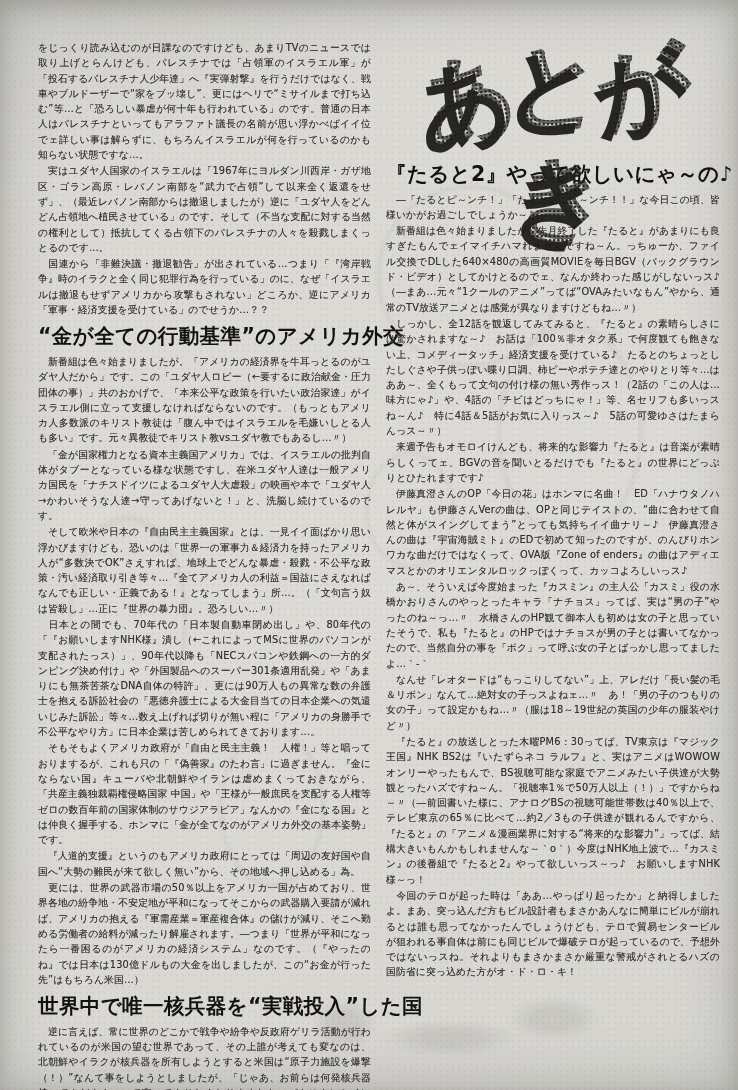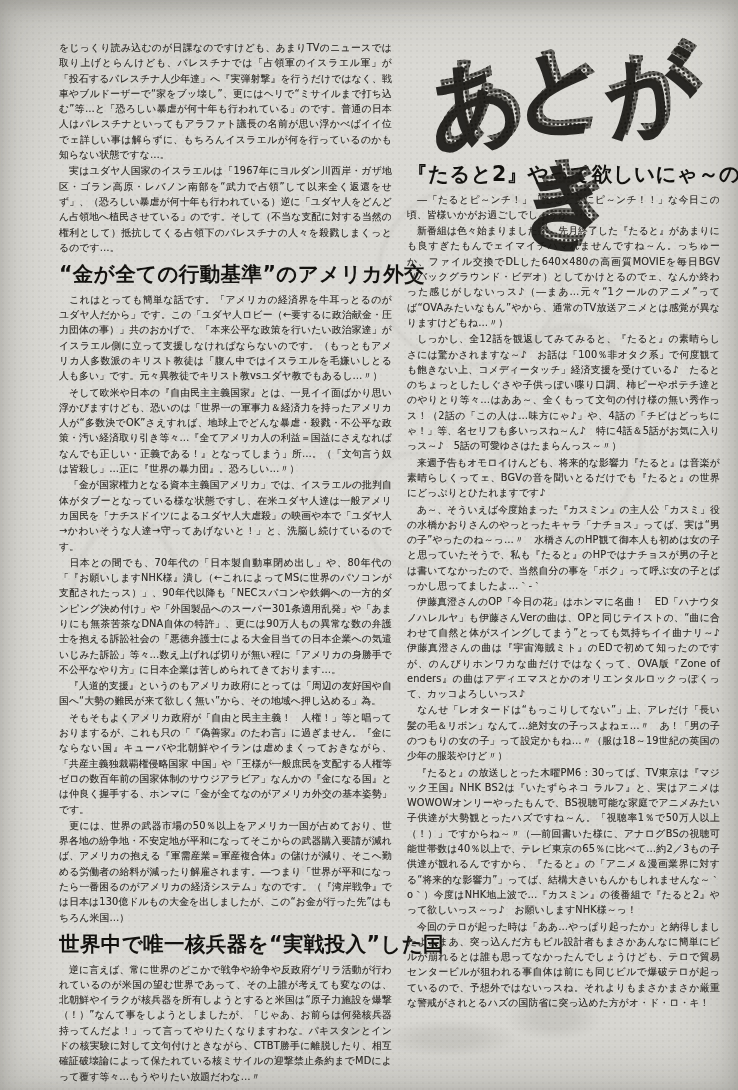--- a/index.html
+++ b/index.html
@@ -33,21 +33,21 @@
       radial-gradient(closest-side at 70% 70%,rgba(85,83,77,0) 44%,rgba(85,83,77,.45) 47%,rgba(85,83,77,0) 51%);
   }
   .wm3{left:260px;top:960px;width:420px;height:130px;opacity:.20;
     background:
       radial-gradient(closest-side at 20% 50%,rgba(70,68,62,.55) 18%,rgba(70,68,62,0) 40%),
       radial-gradient(closest-side at 45% 60%,rgba(70,68,62,.5) 15%,rgba(70,68,62,0) 36%),
       radial-gradient(closest-side at 70% 45%,rgba(70,68,62,.5) 16%,rgba(70,68,62,0) 38%);
   }
   .content{
     position:relative;display:flex;gap:15px;
-    padding:40px 18px 0 59px;box-sizing:border-box;height:100%;
+    padding:40px 18px 0 38px;box-sizing:border-box;height:100%;
   }
   .col{position:relative;}
   .col-left{width:333px;flex:none;}
   .col-right{flex:1;min-width:0;}
   .para{
     margin:0 0 1px 0;text-align:justify;
     color:#34322e;font-size:9.8px;line-height:15.3px;letter-spacing:.15px;
     text-shadow:0 0 .4px rgba(52,50,46,.55);
   }
   .col-heading{
@@ -78,44 +78,45 @@
 
 <div class="page">
   <div class="texture"></div>
   <div class="wm wm1"></div>
   <div class="wm wm2"></div>
   <div class="wm wm3"></div>
 
   <div class="content">
     <div class="col col-left" id="left-col">
         <p class="para">をじっくり読み込むのが日課なのですけども、あまりTVのニュースでは取り上げとらんけども、パレスチナでは「占領軍のイスラエル軍」が「投石するパレスチナ人少年達」へ『実弾射撃』を行うだけではなく、戦車やブルドーザーで“家をブッ壊し”、更にはヘリで“ミサイルまで打ち込む”等…と「恐ろしい暴虐が何十年も行われている」のです。普通の日本人はパレスチナといってもアラファト議長の名前が思い浮かべばイイ位でェ詳しい事は解らずに、もちろんイスラエルが何を行っているのかも知らない状態ですな…。</p>
-        <p class="para">　実はユダヤ人国家のイスラエルは「1967年にヨルダン川西岸・ガザ地区・ゴラン高原・レバノン南部を“武力で占領”して以来全く返還をせず」、（恐ろしい暴虐が何十年も行われている）逆に「ユダヤ人をどんどん占領地へ植民させている」のです。そして（不当な支配に対する当然の権利として）抵抗してくる占領下のパレスチナの人々を殺戮しまくっとるのです…。</p>
+        <p class="para">　実はユダヤ人国家のイスラエルは「1967年にヨルダン川西岸・ガザ地区・ゴラン高原・レバノン南部を“武力で占領”して以来全く返還をせず」、（最近レバノン南部からは撤退しましたが）逆に「ユダヤ人をどんどん占領地へ植民させている」のです。そして（不当な支配に対する当然の権利として）抵抗してくる占領下のパレスチナの人々を殺戮しまくっとるのです…。</p>
+        <p class="para">　国連から「非難決議・撤退勧告」が出されている…つまり「『湾岸戦争』時のイラクと全く同じ犯罪行為を行っている」のに、なぜ「イスラエルは撤退もせずアメリカから攻撃もされない」どころか、逆にアメリカ「軍事・経済支援を受けている」のでせうか…？？</p>
         <h2 class="col-heading">“金が全ての行動基準”のアメリカ外交</h2>
-        <p class="para">　これはとっても簡単な話です。「アメリカの経済界を牛耳っとるのがユダヤ人だから」です。この「ユダヤ人ロビー（←要するに政治献金・圧力団体の事）」共のおかげで、「本来公平な政策を行いたい政治家達」がイスラエル側に立って支援しなければならないのです。（もっともアメリカ人多数派のキリスト教徒は「腹ん中ではイスラエルを毛嫌いしとる人も多い」です。元々異教徒でキリスト教vsユダヤ教でもあるし…〃）</p>
+        <p class="para">　新番組は色々始まりましたが。「アメリカの経済界を牛耳っとるのがユダヤ人だから」です。この「ユダヤ人ロビー（←要するに政治献金・圧力団体の事）」共のおかげで、「本来公平な政策を行いたい政治家達」がイスラエル側に立って支援しなければならないのです。（もっともアメリカ人多数派のキリスト教徒は「腹ん中ではイスラエルを毛嫌いしとる人も多い」です。元々異教徒でキリスト教vsユダヤ教でもあるし…〃）</p>
+        <p class="para">　「金が国家権力となる資本主義国アメリカ」では、イスラエルの批判自体がタブーとなっている様な状態ですし、在米ユダヤ人達は一般アメリカ国民を「ナチスドイツによるユダヤ人大虐殺」の映画や本で「ユダヤ人→かわいそうな人達→守ってあげないと！」と、洗脳し続けているのです。</p>
         <p class="para">　そして欧米や日本の『自由民主主義国家』とは、一見イイ面ばかり思い浮かびますけども、恐いのは「世界一の軍事力＆経済力を持ったアメリカ人が“多数決でOK”さえすれば、地球上でどんな暴虐・殺戮・不公平な政策・汚い経済取り引き等々…『全てアメリカ人の利益＝国益にさえなればなんでも正しい・正義である！』となってしまう」所…。（「文句言う奴は皆殺し」…正に『世界の暴力団』。恐ろしい…〃）</p>
-        <p class="para">　「金が国家権力となる資本主義国アメリカ」では、イスラエルの批判自体がタブーとなっている様な状態ですし、在米ユダヤ人達は一般アメリカ国民を「ナチスドイツによるユダヤ人大虐殺」の映画や本で「ユダヤ人→かわいそうな人達→守ってあげないと！」と、洗脳し続けているのです。</p>
         <p class="para">　日本との間でも、70年代の「日本製自動車閉め出し」や、80年代の「『お願いしますNHK様』潰し（←これによってMSに世界のパソコンが支配されたっス）」、90年代以降も「NECスパコンや鉄鋼への一方的ダンピング決め付け」や「外国製品へのスーパー301条適用乱発」や「あまりにも無茶苦茶なDNA自体の特許」、更には90万人もの異常な数の弁護士を抱える訴訟社会の「悪徳弁護士による大金目当ての日本企業への気遣いじみた訴訟」等々…数え上げれば切りが無い程に「アメリカの身勝手で不公平なやり方」に日本企業は苦しめられてきております…。</p>
+        <p class="para">　そもそもよくアメリカ政府が「自由と民主主義！　人権！」等と唱っておりまするが、これも只の「『偽善家』のたわ言」に過ぎません。『金にならない国』キューバや北朝鮮やイランは虐めまくっておきながら、「共産主義独裁覇権侵略国家 中国」や「王様が一般庶民を支配する人権等ゼロの数百年前の国家体制のサウジアラビア」なんかの『金になる国』とは仲良く握手する、ホンマに「金が全てなのがアメリカ外交の基本姿勢」です。</p>
         <p class="para">　『人道的支援』というのもアメリカ政府にとっては「周辺の友好国や自国へ“大勢の難民が来て欲しく無い”から、その地域へ押し込める」為。</p>
-        <p class="para">　そもそもよくアメリカ政府が「自由と民主主義！　人権！」等と唱っておりまするが、これも只の「『偽善家』のたわ言」に過ぎません。『金にならない国』キューバや北朝鮮やイランは虐めまくっておきながら、「共産主義独裁覇権侵略国家 中国」や「王様が一般庶民を支配する人権等ゼロの数百年前の国家体制のサウジアラビア」なんかの『金になる国』とは仲良く握手する、ホンマに「金が全てなのがアメリカ外交の基本姿勢」です。</p>
-        <p class="para">　更には、世界の武器市場の50％以上をアメリカ一国が占めており、世界各地の紛争地・不安定地が平和になってそこからの武器購入要請が減れば、アメリカの抱える『軍需産業＝軍産複合体』の儲けが減り、そこへ勤める労働者の給料が減ったり解雇されます。―つまり「世界が平和になったら一番困るのがアメリカの経済システム」なのです。（『湾岸戦争』では日本は130億ドルもの大金を出しましたが、この“お金が行った先”はもちろん米国…）</p>
+        <p class="para">　更には、世界の武器市場の50％以上をアメリカ一国が占めており、世界各地の紛争地・不安定地が平和になってそこからの武器購入要請が減れば、アメリカの抱える『軍需産業＝軍産複合体』の儲けが減り、そこへ勤める労働者の給料が減ったり解雇されます。―つまり「世界が平和になったら一番困るのがアメリカの経済システム」なのです。（『やったのね』では日本は130億ドルもの大金を出しましたが、この“お金が行った先”はもちろん米国…）</p>
         <h2 class="col-heading">世界中で唯一核兵器を“実戦投入”した国</h2>
         <p class="para">　逆に言えば、常に世界のどこかで戦争や紛争や反政府ゲリラ活動が行われているのが米国の望む世界であって、その上誰が考えても変なのは、北朝鮮やイラクが核兵器を所有しようとすると米国は“原子力施設を爆撃（！）”なんて事をしようとしましたが、「じゃあ、お前らは何発核兵器持ってんだよ！」って言ってやりたくなりますわな。パキスタンとインドの核実験に対して文句付けときながら、CTBT勝手に離脱したり、相互確証破壊論によって保たれている核ミサイルの迎撃禁止条約までMDによって覆す等々…もうやりたい放題だわな…〃</p>
       </div>
 
     <div class="col col-right">
       <div class="logo">
         <span class="logo-char">あ</span><span class="logo-char">と</span><span class="logo-char">が</span><span class="logo-char">き</span>
       </div>
       <div id="right-col">
           <h2 class="col-heading">『たると2』やって欲しいにゃ～の♪</h2>
           <p class="para">　―「たるとピ～ンチ！」「たると更にピ～ンチ！！」な今日この頃、皆様いかがお過ごしでしょうか～♪</p>
           <p class="para">　新番組は色々始まりましたが…先月終了した『たると』があまりにも良すぎたもんでェイマイチハマれませんですね～ん。っちゅーか、ファイル交換でDLした640×480の高画質MOVIEを毎日BGV（バックグラウンド・ビデオ）としてかけとるのでェ、なんか終わった感じがしないっス♪（―まあ…元々“1クールのアニメ”ってば“OVAみたいなもん”やから、通常のTV放送アニメとは感覚が異なりますけどもね…〃）</p>
           <p class="para">　しっかし、全12話を観返してみてみると、『たると』の素晴らしさには驚かされますな～♪　お話は「100％非オタク系」で何度観ても飽きない上、コメディータッチ」経済支援を受けている♪　たるとのちょっとしたしぐさや子供っぽい喋り口調、柿ピーやポテチ達とのやりとり等々…はああ～、全くもって文句の付け様の無い秀作っス！（2話の「この人は…味方にゃ♪」や、4話の「チビはどっちにゃ！」等、名セリフも多いっスね～ん♪　特に4話＆5話がお気に入りっス～♪　5話の可愛ゆさはたまらんっス～〃）</p>
           <p class="para">　来週予告もオモロイけんども、将来的な影響力『たると』は音楽が素晴らしくってェ、BGVの音を聞いとるだけでも『たると』の世界にどっぷりとひたれますです♪</p>
+          <p class="para">　伊藤真澄さんのOP「今日の花」はホンマに名曲！　ED「ハナウタノハレルヤ」も伊藤さんVerの曲は、OPと同じテイストの、“曲に合わせて自然と体がスイングしてまう”とっても気持ちイイ曲ナリ～♪　伊藤真澄さんの曲は『宇宙海賊ミト』のEDで初めて知ったのですが、のんびりホンワカな曲だけではなくって、OVA版『Zone of enders』の曲はアディエマスとかのオリエンタルロックっぽくって、カッコよろしいっス♪</p>
           <p class="para">　あ～、そういえば今度始まった『カスミン』の主人公「カスミ」役の水橋かおりさんのやっとったキャラ「ナチョス」ってば、実は“男の子”やったのね～っ…〃　水橋さんのHP観て御本人も初めは女の子と思っていたそうで、私も『たると』のHPではナチョスが男の子とは書いてなかったので、当然自分の事を「ボク」って呼ぶ女の子とばっかし思ってましたよ…｀-｀</p>
-          <p class="para">　伊藤真澄さんのOP「今日の花」はホンマに名曲！　ED「ハナウタノハレルヤ」も伊藤さんVerの曲は、OPと同じテイストの、“曲に合わせて自然と体がスイングしてまう”とっても気持ちイイ曲ナリ～♪　伊藤真澄さんの曲は『宇宙海賊ミト』のEDで初めて知ったのですが、のんびりホンワカな曲だけではなくって、OVA版『Zone of enders』の曲はアディエマスとかのオリエンタルロックっぽくって、カッコよろしいっス♪</p>
           <p class="para">　なんせ「レオタードは“もっこりしてない”」上、アレだけ「長い髪の毛＆リボン」なんて…絶対女の子っスよねェ…〃　あ！「男の子のつもりの女の子」って設定かもね…〃（服は18～19世紀の英国の少年の服装やけど〃）</p>
           <p class="para">　『たると』の放送しとった木曜PM6：30ってば、TV東京は『マジック王国』NHK BS2は『いたずらネコ ラルフ』と、実はアニメはWOWOWオンリーやったもんで、BS視聴可能な家庭でアニメみたい子供達が大勢観とったハズですね～ん。「視聴率1％で50万人以上（！）」ですからね～〃（―前回書いた様に、アナログBSの視聴可能世帯数は40％以上で、テレビ東京の65％に比べて…約2／3もの子供達が観れるんですから、『たると』の「アニメ＆漫画業界に対する“将来的な影響力”」ってば、結構大きいもんかもしれませんな～｀o｀）今度はNHK地上波で…『カスミン』の後番組で『たると2』やって欲しいっス～っ♪　お願いしますNHK様～っ！</p>
           <p class="para">　今回のテロが起った時は「ああ…やっぱり起ったか」と納得しましたよ。まあ、突っ込んだ方もビル設計者もまさかあんなに簡単にビルが崩れるとは誰も思ってなかったんでしょうけども、テロで貿易センタービルが狙われる事自体は前にも同じビルで爆破テロが起っているので、予想外ではないっスね。それよりもまさかまさか厳重な警戒がされとるハズの国防省に突っ込めた方がオ・ド・ロ・キ！</p>
         </div>
     </div>
   </div>
 </div>
 
 </body></html>

